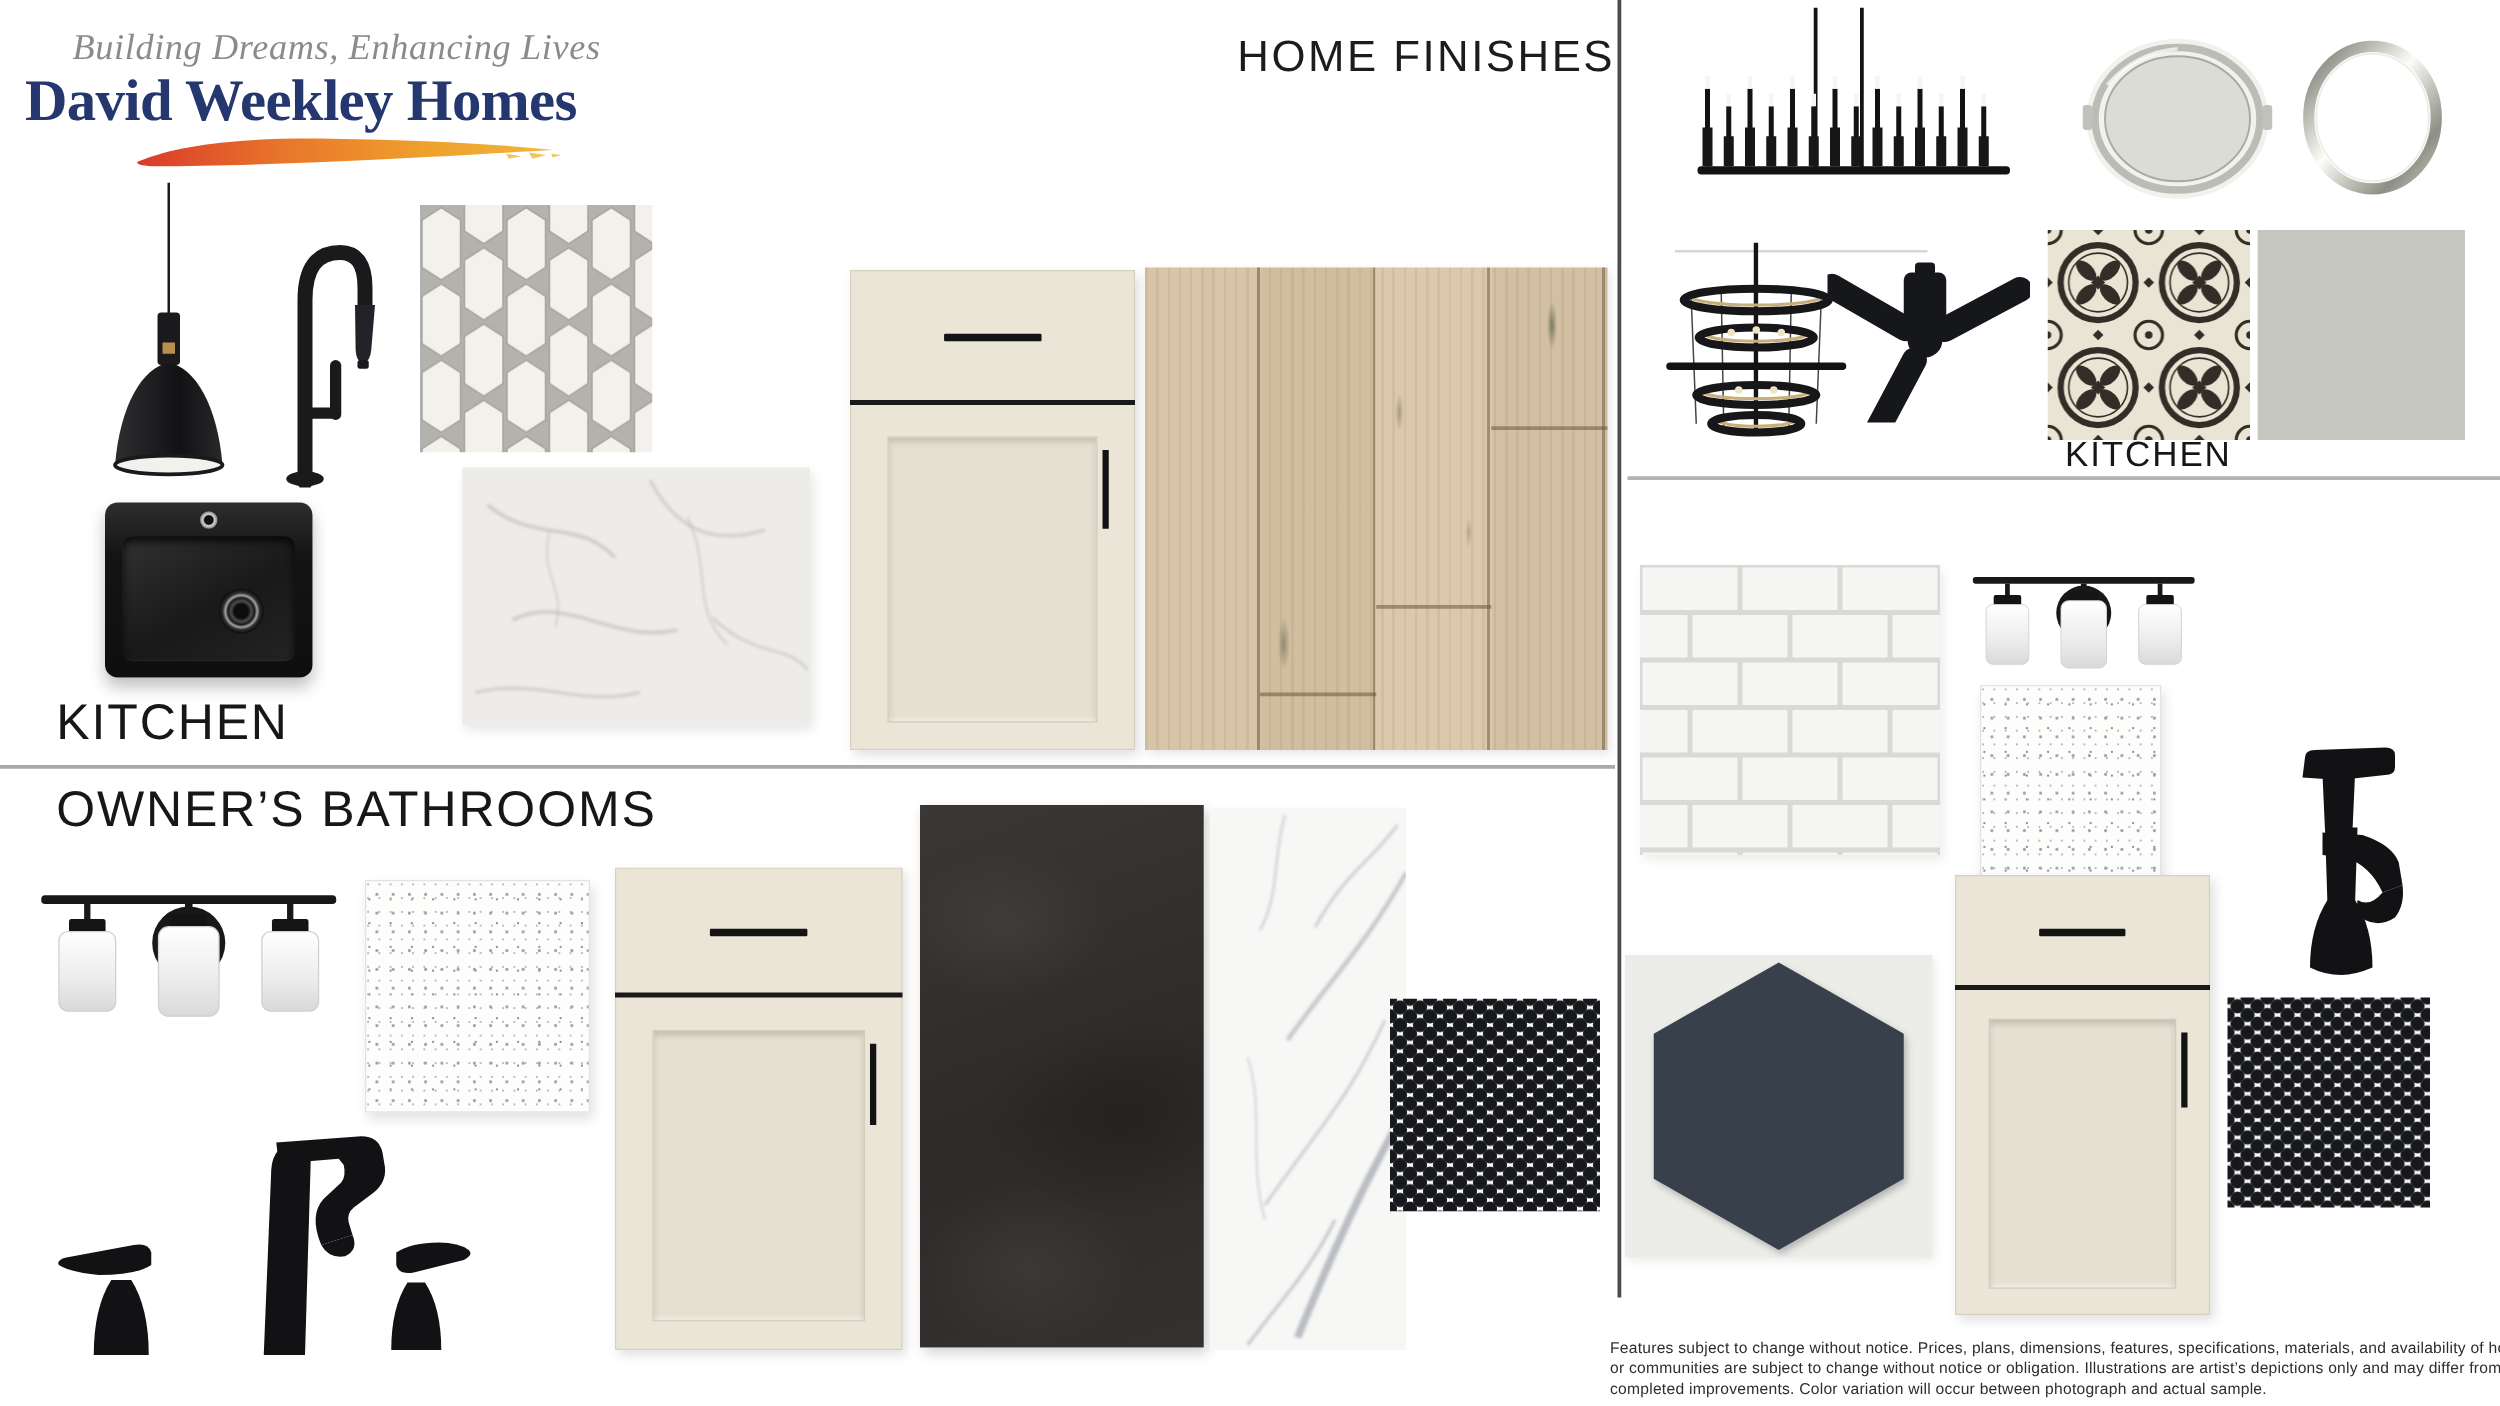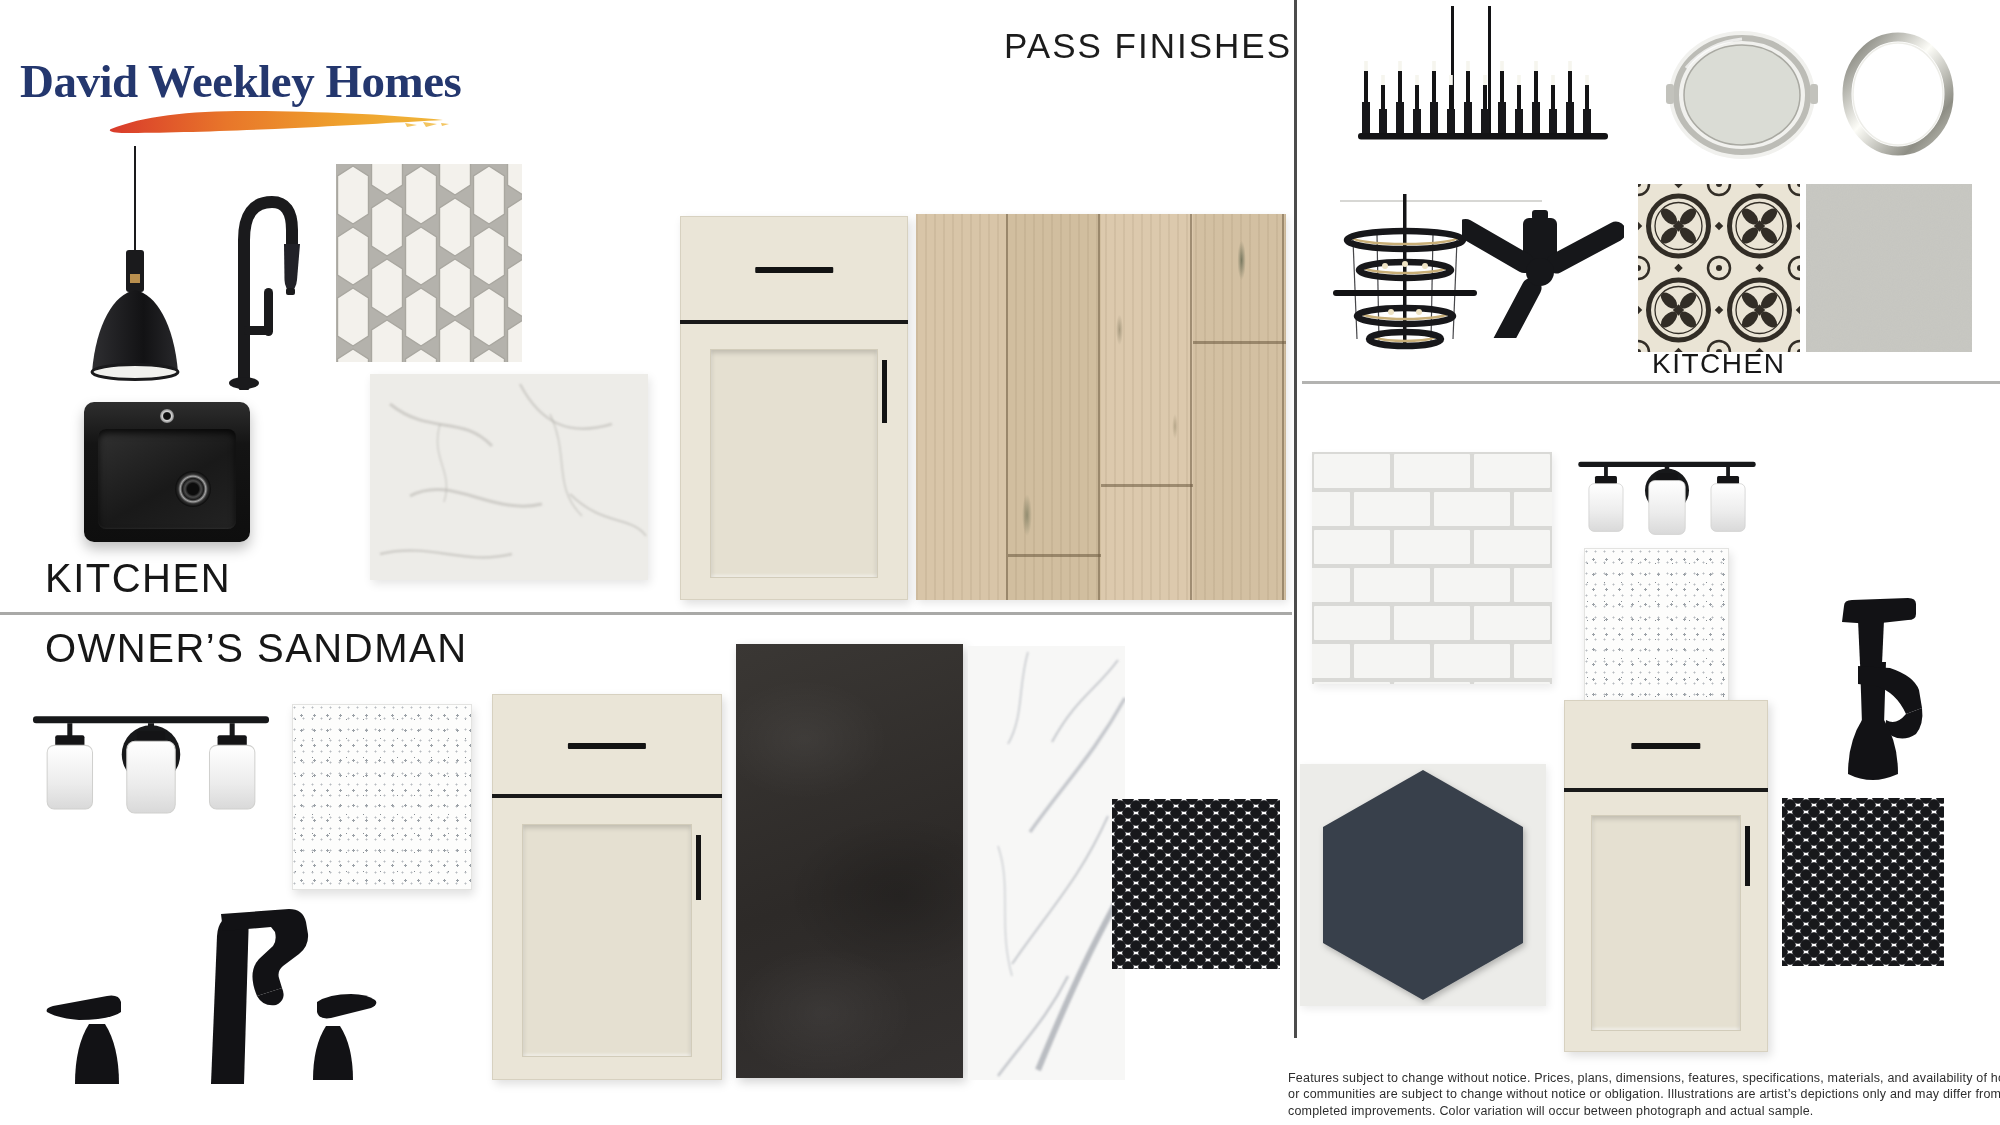--- a/index.html
+++ b/index.html
@@ -148,43 +148,44 @@
             <circle cx="81" cy="84" r="3"></circle>
           <rect x="37.5" y="-3" width="6" height="6" transform="rotate(45 40.5 0)"></rect>
           <rect x="37.5" y="81" width="6" height="6" transform="rotate(45 40.5 84)"></rect>
           <rect x="-3" y="39" width="6" height="6" transform="rotate(45 0 42)"></rect>
           <rect x="78" y="39" width="6" height="6" transform="rotate(45 81 42)"></rect>
         </g>
       </pattern>
     </defs>
   </svg>
 
+  <div class="tagline">Building Dreams, Enhancing Lives</div>
   <div class="brandname">David Weekley Homes</div>
   <svg class="abs" style="left:105px;top:107px" width="345" height="30" viewBox="0 0 345 30">
     <defs>
         <linearGradient id="brushG" x1="0" y1="0" x2="1" y2="0">
       <stop offset="0" stop-color="#d93a2b"></stop>
           <stop offset=".35" stop-color="#e8762a"></stop>
       <stop offset=".7" stop-color="#efa12d"></stop>
           <stop offset="1" stop-color="#f0b63a"></stop>
     </linearGradient>
       </defs>
     <path fill="url(#brushG)" d="M6,22 C40,8 90,3 160,4 C230,5 290,8 338,13 C300,15 250,18 190,21 C130,24 60,26 20,26 C8,26 2,24 6,22 Z"></path>
     <path fill="#f0b63a" opacity=".8" d="M300,16 l12,2 -10,2 Z M318,15 l14,2 -11,3 Z M336,16 l8,1 -7,2 Z"></path>
   </svg>
   <div class="titleblock">
-    <div class="subtitle">PASS FINISHES</div>
+    <div class="subtitle">HOME FINISHES</div>
   </div>
 
   <div class="div-v" style="left:1294px;top:0;height:1038px"></div>
   <div class="div-h" style="left:0;top:612px;width:1292px"></div>
   <div class="div-h" style="left:1302px;top:381px;width:698px;background:#b3b3b1"></div>
 
   <div class="sec-label" style="left:45px;top:556px;font-size:40px">KITCHEN</div>
-  <div class="sec-label" style="left:45px;top:626px;font-size:40px">OWNER’S SANDMAN</div>
+  <div class="sec-label" style="left:45px;top:626px;font-size:40px">OWNER’S BATHROOMS</div>
   <div class="sec-label" style="left:1652px;top:348px;font-size:28px">KITCHEN</div>
 
   <svg class="abs" style="left:80px;top:146px" width="110" height="242" viewBox="0 0 110 242">
     <line x1="55" y1="0" x2="55" y2="112" stroke="#1a1a1c" stroke-width="2"></line>
     <rect x="46" y="104" width="18" height="42" rx="3" fill="#1a1a1c"></rect>
     <rect x="50" y="128" width="10" height="9" fill="#b98f4e"></rect>
     <path d="M55,144 C34,148 16,178 12,226 L98,226 C94,178 76,148 55,144 Z" fill="url(#domeG)"></path>
     <ellipse cx="55" cy="226" rx="43" ry="7.5" fill="#f1f1ee" stroke="#1a1a1c" stroke-width="3"></ellipse>
   </svg>
 

